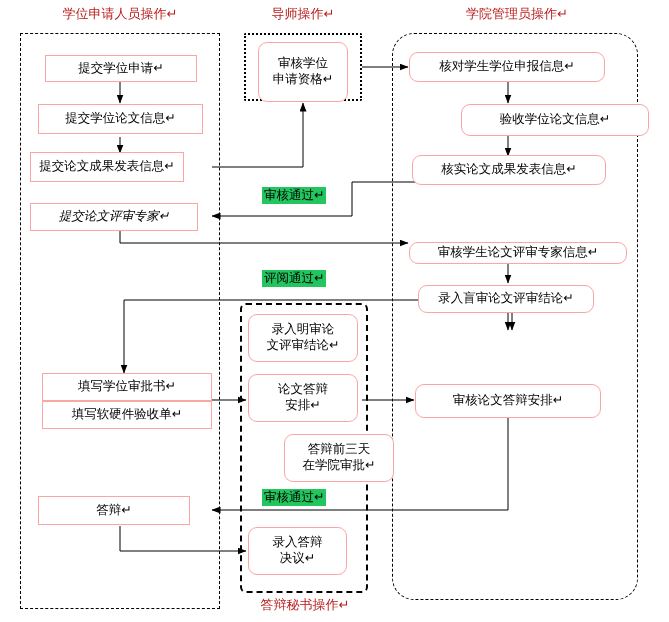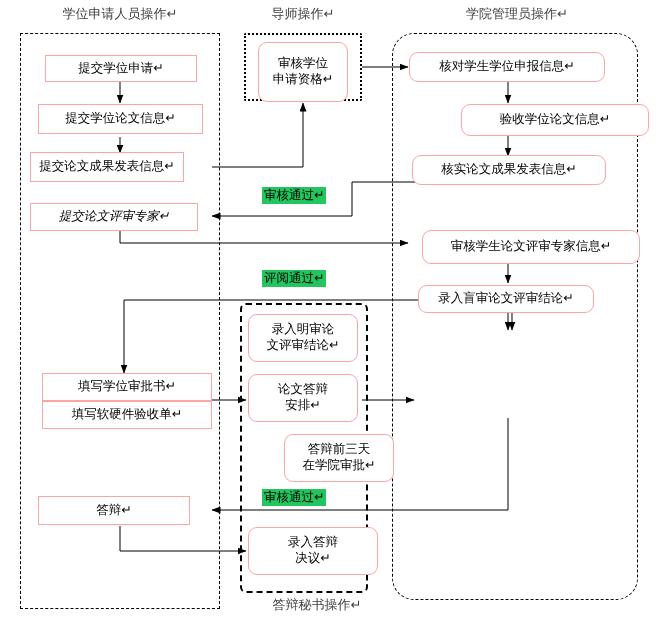--- a/index.html
+++ b/index.html
@@ -13,21 +13,21 @@
   #canvas {
     position: relative;
     width: 669px;
     height: 622px;
     background: #ffffff;
     overflow: hidden;
   }
   .swimlane-title {
     position: absolute;
     font-size: 13px;
-    color: #404040;
+    color: #b91c1c;
     white-space: nowrap;
     text-align: center;
   }
   .lane {
     position: absolute;
     box-sizing: border-box;
   }
   .lane-dashed {
     border: 1px dashed #000;
   }
@@ -83,21 +83,21 @@
 <div id="canvas">
 
   <div class="lane lane-dashed" style="left:20px; top:33px; width:200px; height:576px;"></div>
   <div class="lane lane-dotted" style="left:244px; top:33px; width:118px; height:68px;"></div>
   <div class="lane lane-rounded" style="left:392px; top:33px; width:246px; height:567px;"></div>
   <div class="lane lane-dashdot" style="left:240px; top:303px; width:128px; height:290px;"></div>
 
   <div class="swimlane-title" style="left:40px; top:5px; width:160px;">学位申请人员操作↵</div>
   <div class="swimlane-title" style="left:245px; top:5px; width:116px;">导师操作↵</div>
   <div class="swimlane-title" style="left:432px; top:5px; width:170px;">学院管理员操作↵</div>
-  <div class="swimlane-title" style="left:244px; top:596px; width:146px;">答辩秘书操作↵</div>
+  <div class="swimlane-title" style="left:232px; top:596px; width:146px;">答辩秘书操作↵</div>
 
   <svg class="wires" viewBox="0 0 669 622">
     <defs>
       <marker id="arw" markerWidth="9" markerHeight="7" refX="8.5" refY="3.5" orient="auto">
         <polygon points="0 0, 9 3.5, 0 7" fill="#000"></polygon>
       </marker>
     </defs>
     <g stroke="#000" stroke-width="1" fill="none" marker-end="url(#arw)">
 
       <path d="M120,82 L120,103"></path>
@@ -137,29 +137,30 @@
   <div class="node" style="left:42px; top:373px; width:170px; height:28px;">填写学位审批书↵</div>
   <div class="node" style="left:42px; top:401px; width:170px; height:28px;">填写软硬件验收单↵</div>
   <div class="node" style="left:38px; top:496px; width:152px; height:29px;">答辩↵</div>
 
   <div class="node rounded" style="left:258px; top:42px; width:90px; height:60px; white-space:pre-line;">审核学位
 申请资格↵</div>
 
   <div class="node rounded" style="left:409px; top:52px; width:196px; height:30px;">核对学生学位申报信息↵</div>
   <div class="node rounded" style="left:415px; top:104px; width:188px; height:32px;margin-left:46px;">验收学位论文信息↵</div>
   <div class="node rounded" style="left:412px; top:155px; width:194px; height:30px;">核实论文成果发表信息↵</div>
-  <div class="node rounded" style="left:409px; top:230px; width:218px; height:34px;margin-left:13px;">审核学生论文评审专家信息↵</div>
+  <div class="node rounded" style="left:409px; top:242px; width:218px; height:22px;">审核学生论文评审专家信息↵</div>
   <div class="node rounded" style="left:418px; top:285px; width:176px; height:28px;">录入盲审论文评审结论↵</div>
+  <div class="node rounded" style="left:415px; top:384px; width:186px; height:34px;">审核论文答辩安排↵</div>
 
   <div class="node rounded" style="left:248px; top:314px; width:110px; height:48px; white-space:pre-line;">录入明审论
 文评审结论↵</div>
   <div class="node rounded" style="left:248px; top:374px; width:110px; height:48px; white-space:pre-line;">论文答辩
 安排↵</div>
   <div class="node rounded" style="left:248px; top:434px; width:110px; height:48px; white-space:pre-line;margin-left:36px;">答辩前三天
 在学院审批↵</div>
-  <div class="node rounded" style="left:248px; top:527px; width:130px; height:48px; white-space:pre-line;">录入答辩
+  <div class="node rounded" style="left:248px; top:527px; width:99px; height:48px; white-space:pre-line;">录入答辩
 决议↵</div>
 
   <div class="edge-label" style="left:262px; top:187px;">审核通过↵</div>
   <div class="edge-label" style="left:262px; top:270px;">评阅通过↵</div>
   <div class="edge-label" style="left:262px; top:489px;">审核通过↵</div>
 
 </div>
 
 </body></html>

